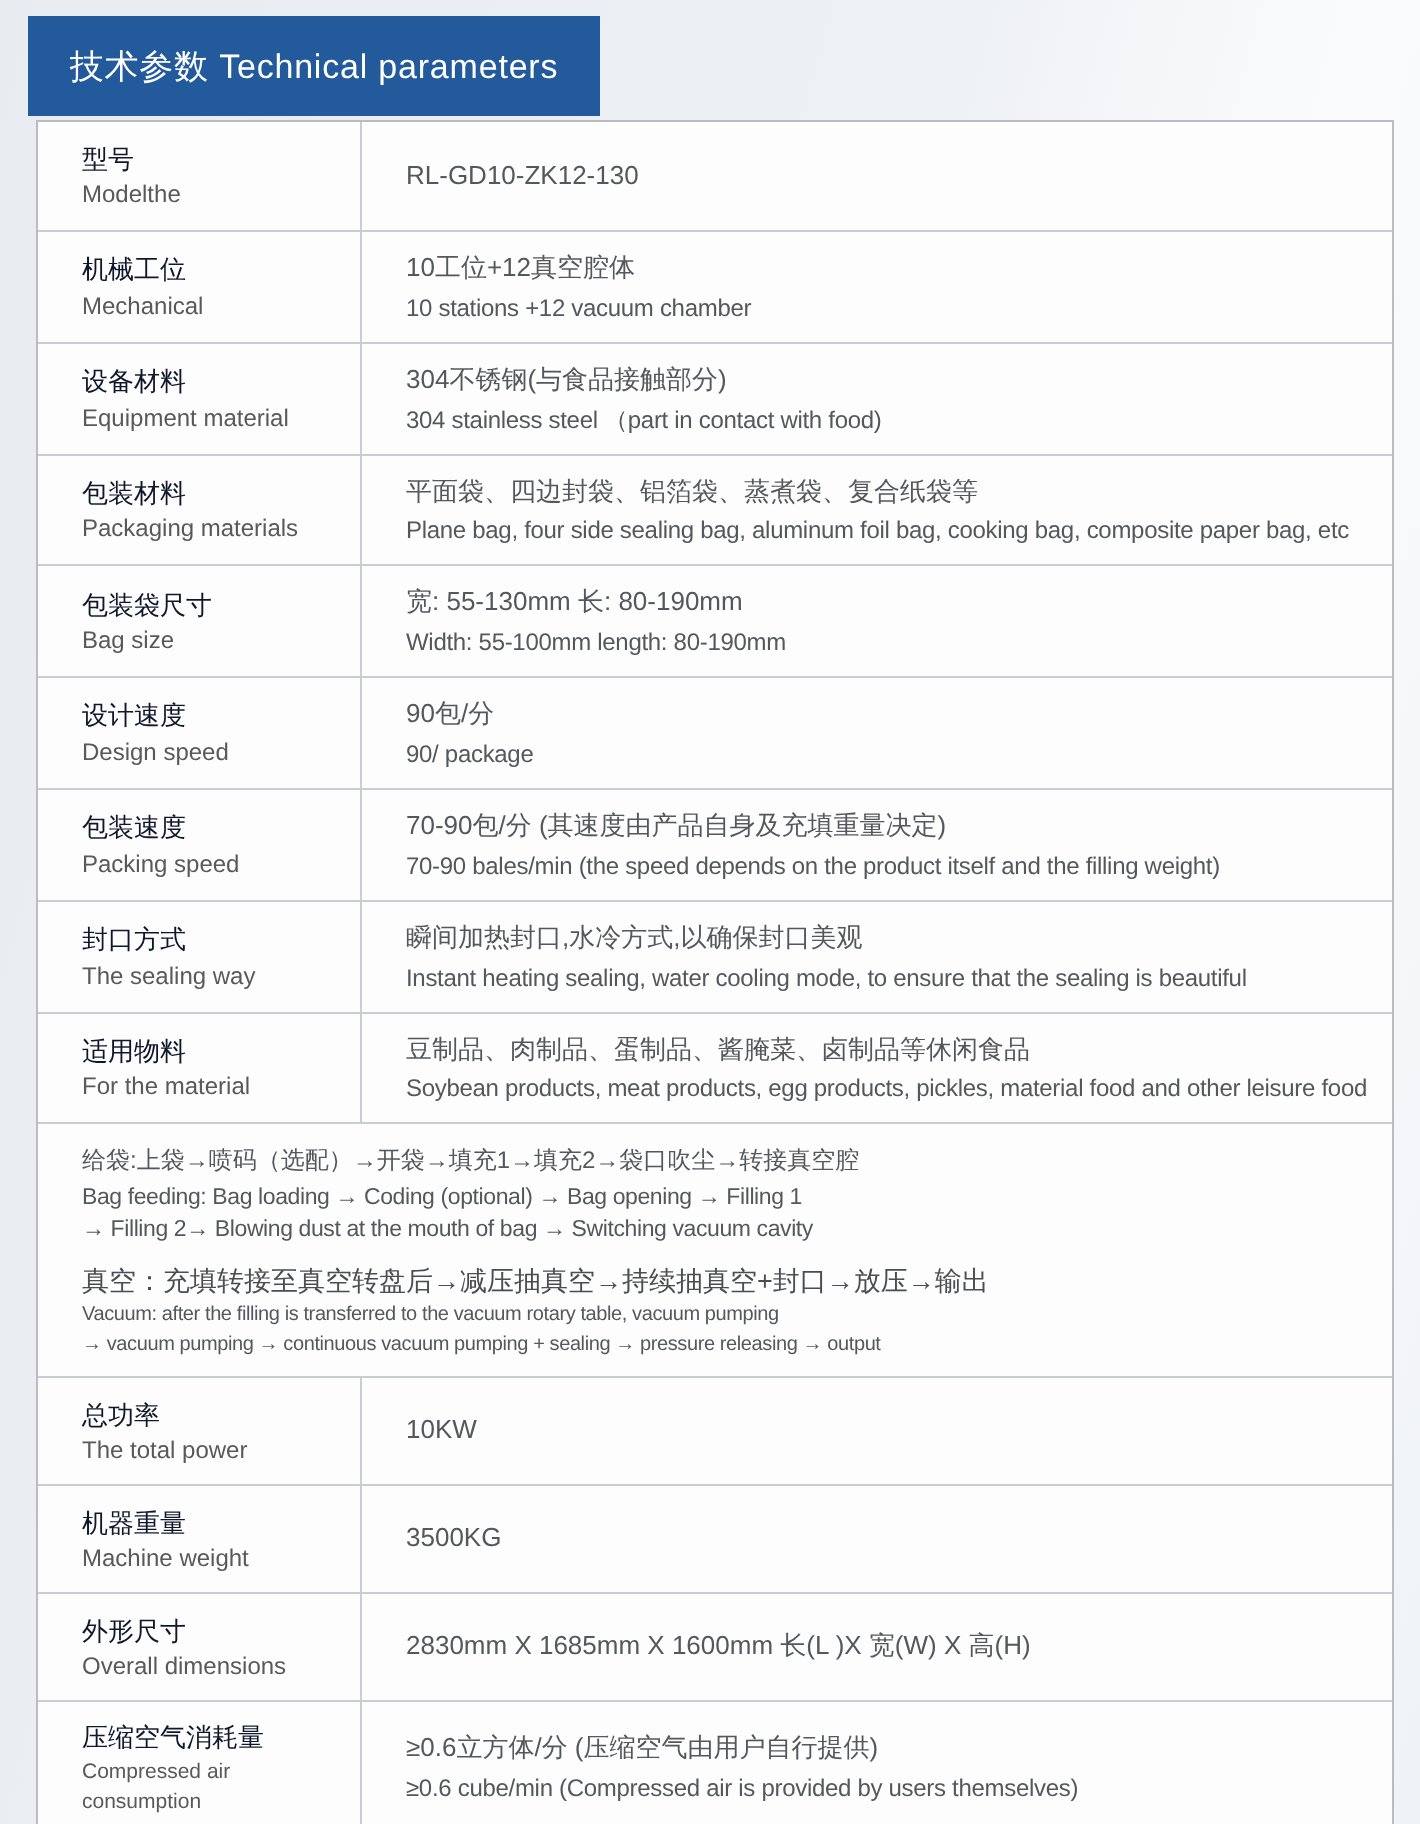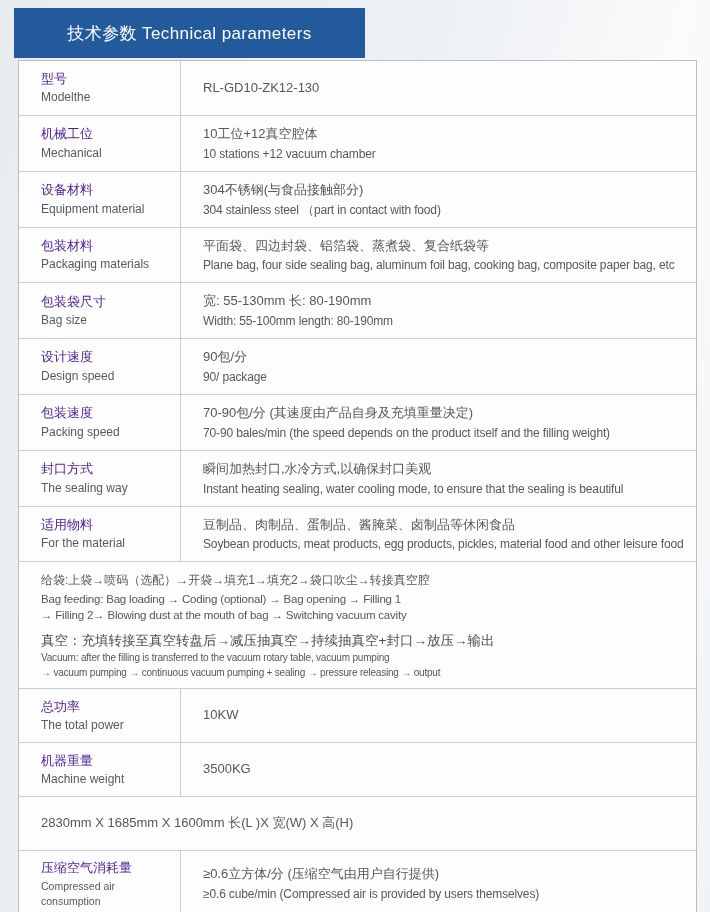--- a/index.html
+++ b/index.html
@@ -5,21 +5,21 @@
   * { margin:0; padding:0; box-sizing:border-box; }
   html,body { width:710px; height:912px; }
   body {
     font-family:"Liberation Sans","DejaVu Sans",sans-serif;
     background:linear-gradient(105deg,#e8ecf0 0%,#edf0f4 48%,#fafbfc 72%,#f0f3f6 100%);
     position:relative;
     overflow:hidden;
   }
   .banner {
     position:absolute; left:14px; top:8px;
-    width:351px; height:50px;
+    width:286px; height:50px;
     background:#235a9c;
     display:flex; align-items:center; justify-content:center;
   }
   .banner-title { color:#ffffff; font-size:17px; letter-spacing:.4px; font-weight:500; }
 
   .spec-table {
     position:absolute; left:18px; top:60px; width:679px;
     border:1px solid #b9bdc2;
     background:#fdfdfe;
   }
@@ -29,21 +29,21 @@
     flex:0 0 162px; width:162px;
     border-right:1px solid #c9cdd1;
     padding:8px 6px 8px 22px;
     display:flex; flex-direction:column; justify-content:center;
   }
   .value-cell {
     flex:1;
     padding:8px 10px 8px 22px;
     display:flex; flex-direction:column; justify-content:center;
   }
-  .lbl-zh { font-size:13px; color:#4c1d95; line-height:1.5; font-weight:500;font-family:Liberation Mono, monospace; }
+  .lbl-zh { font-size:13px; color:#0f172a; line-height:1.5; font-weight:500; }
   .lbl-en { font-size:12px; color:#595959; line-height:1.4; }
   .lbl-en.small { font-size:10.5px; }
 
   .ln       { color:#54585c; }
   .ln.val   { font-size:13px; line-height:1.6; }
   .ln.zh    { font-size:13px; line-height:1.6; }
   .ln.en    { font-size:12px; line-height:1.5; letter-spacing:-.15px; }
   .ln.zh-sm { font-size:12px; line-height:1.7; }
   .ln.en-sm { font-size:11.5px; line-height:1.45; letter-spacing:-.2px; }
   .ln.zh-lg { font-size:13.5px; line-height:1.5; margin-top:7px; color:#4a4e52; font-weight:500; }
@@ -168,20 +168,24 @@
     <div class="row">
       <div class="label-cell">
         <div class="lbl-zh">机器重量</div>
         <div class="lbl-en">Machine weight</div>
       </div>
       <div class="value-cell">
         <div class="ln val">3500KG</div>
       </div>
     </div>
     <div class="row">
+      <div class="label-cell">
+        <div class="lbl-zh">外形尺寸</div>
+        <div class="lbl-en">Overall dimensions</div>
+      </div>
       <div class="value-cell">
         <div class="ln zh">2830mm X 1685mm X 1600mm 长(L )X 宽(W) X 高(H)</div>
       </div>
     </div>
     <div class="row">
       <div class="label-cell">
         <div class="lbl-zh">压缩空气消耗量</div>
         <div class="lbl-en small">Compressed air consumption</div>
       </div>
       <div class="value-cell">

